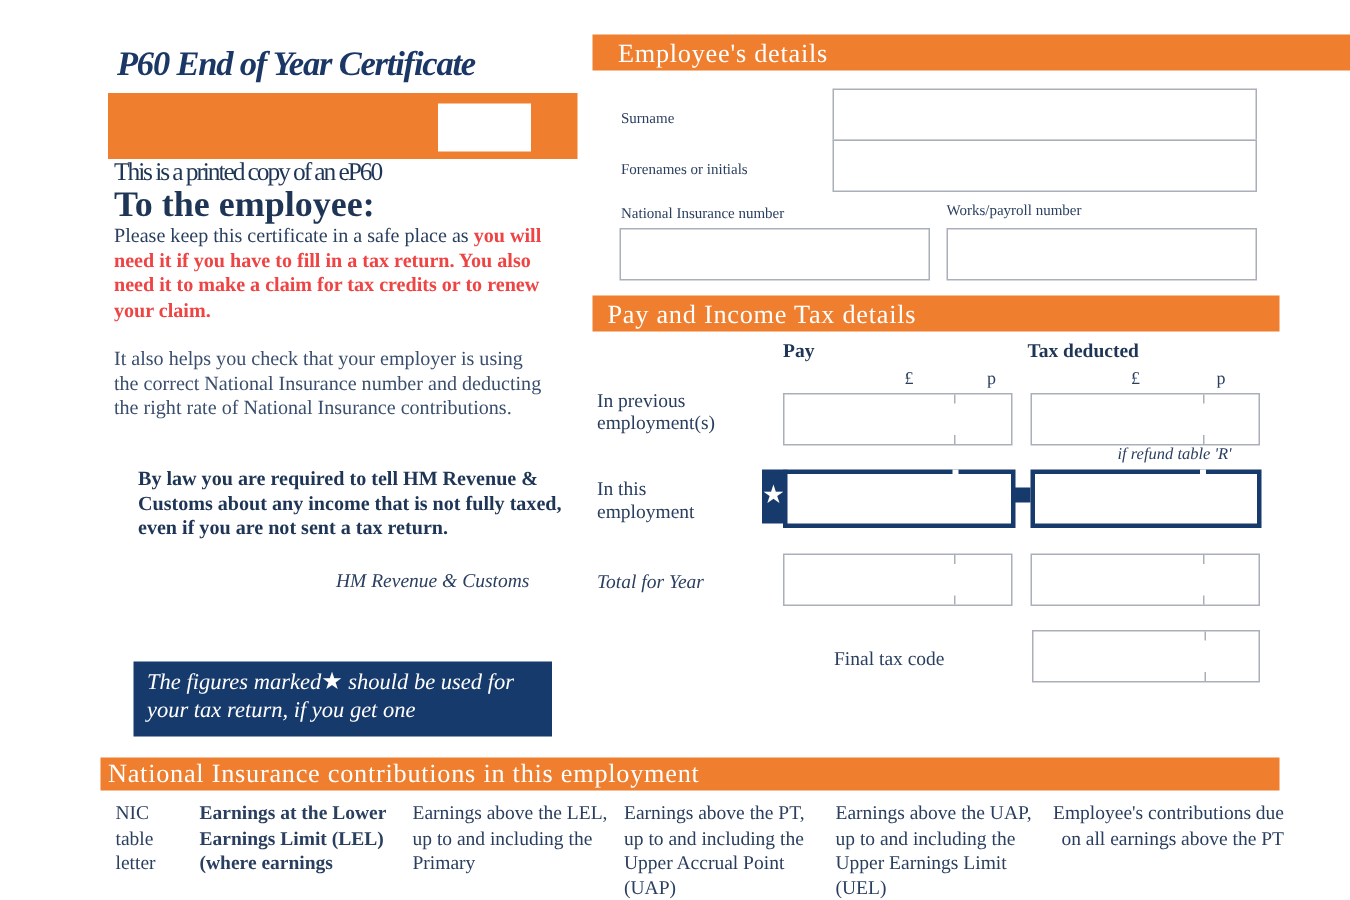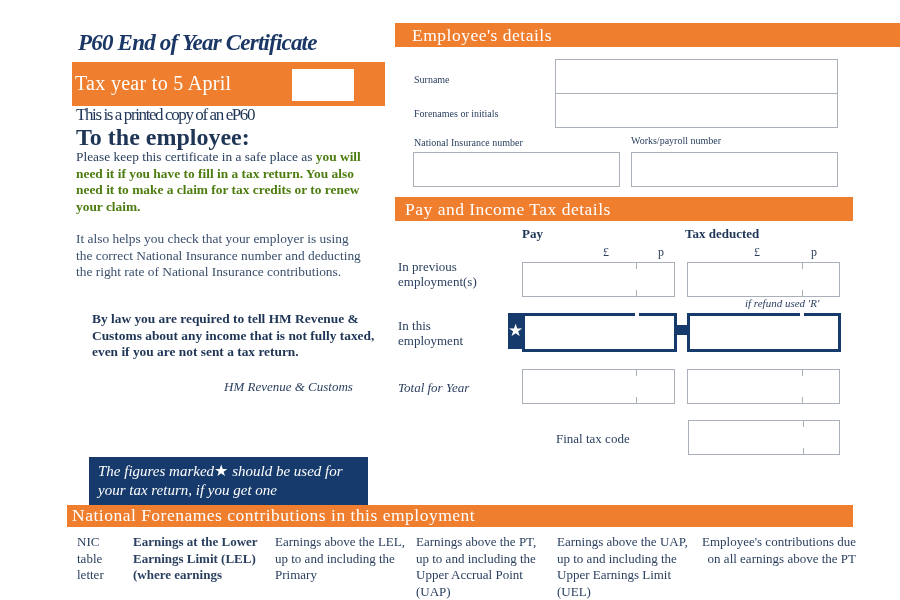--- a/index.html
+++ b/index.html
@@ -28,32 +28,32 @@
     font-family: "Liberation Serif", serif; white-space: nowrap;
   }
   .to-employee {
     left: 76px; top: 124px; font-size: 24px; font-weight: bold; color: #1e3556;
     font-family: "Liberation Serif", serif; white-space: nowrap;
   }
   .para {
     left: 76px; width: 292px; font-size: 13.4px; line-height: 16.6px; color: #2a3f5f;
     font-family: "Liberation Serif", serif;
   }
-  .para b { color: #4d7c0f; }
+  .para b { color: #ef4444; }
   .p1 { top: 149px; }
   .p2 { top: 231px; color: #3a4f6e; }
   .p3 { top: 311px; font-weight: bold; color: #1e3556; margin-left: 16px; }
   .hmrc-sign {
     left: 224px; top: 379px; font-size: 13px; font-style: italic; color: #2a3f5f;
     font-family: "Liberation Serif", serif; white-space: nowrap;
   }
   .note-box {
     left: 89px; top: 441px; width: 279px; height: 50px; background: #163a6b;
     color: #fff; font-style: italic; font-size: 15px; line-height: 19px;
-    padding: 4px 0 0 9px; font-family: "Liberation Serif", serif; margin-top: 16px;
+    padding: 4px 0 0 9px; font-family: "Liberation Serif", serif;
   }
   .note-box .star { font-style: normal; font-size: 16px; }
 
   .orange-bar {
     background: #f07e2f; color: #fff; font-size: 17.5px;
     font-family: "Liberation Serif", serif; padding-left: 10px; line-height: 24px; white-space: nowrap;
     letter-spacing: 0.5px;
   }
   .emp-bar { left: 395px; top: 23px; width: 550px; height: 24px; padding-left: 17px; }
   .pay-bar { left: 395px; top: 197px; width: 458px; height: 24px; }
@@ -113,21 +113,20 @@
   .c3 { left: 416px; width: 135px; }
   .c4 { left: 557px; width: 135px; }
   .c5 { left: 696px; width: 160px; text-align: right; }
 </style>
 </head>
 <body>
 
 <div class="abs title">P60 End of Year Certificate</div>
 
 <div class="abs taxyear-bar">
-  <span class="taxyear-label">Tax year  to 5 April</span>
   <input class="taxyear-box" type="text" value="" style="">
 </div>
 
 <div class="abs printed-copy">This is a printed copy of an eP60</div>
 <div class="abs to-employee">To the employee:</div>
 
 <div class="abs para p1"><span>Please keep this certificate in a safe place as </span><b>you will  need it if  you  have to fill  in  a tax return. You  also need it to  make a claim for tax credits  or  to renew your claim.</b></div>
 <div class="abs para p2">It also helps  you  check  that  your employer is using the correct National Insurance number and deducting the right rate of National Insurance  contributions.</div>
 <div class="abs para p3">By law  you  are  required to  tell HM Revenue &amp; Customs about  any  income that  is  not fully taxed, even if  you  are  not sent a tax return.</div>
 <div class="abs hmrc-sign">HM Revenue  &amp; Customs</div>
@@ -159,21 +158,21 @@
 
 <div class="abs row-lbl lbl-prev" style="width:110px;">In previous employment(s)</div>
 <div class="money m-prev-pay">
   <div class="tick-top" style="left:113px;"></div>
   <div class="tick-bot" style="left:113px;"></div>
 </div>
 <div class="money m-prev-tax">
   <div class="tick-top" style="left:114px;"></div>
   <div class="tick-bot" style="left:114px;"></div>
 </div>
-<div class="abs refund">if refund used 'R'</div>
+<div class="abs refund">if refund table 'R'</div>
 
 <div class="abs row-lbl lbl-this" style="width:90px;">In this employment</div>
 <div class="abs this-star">
     <span>★</span>
   </div>
 <div class="abs this-pay">
   <div class="this-gap" style="left:110px;"></div>
 </div>
 <div class="abs this-link"></div>
 <div class="abs this-tax">
@@ -189,19 +188,19 @@
   <div class="tick-top" style="left:114px;"></div>
   <div class="tick-bot" style="left:114px;"></div>
 </div>
 
 <div class="abs row-lbl lbl-code">Final tax code</div>
 <div class="money m-code">
   <div class="tick-top" style="left:114px;"></div>
   <div class="tick-bot" style="left:114px;"></div>
 </div>
 
-<div class="abs orange-bar ni-bar">National  Forenames  contributions  in  this  employment</div>
+<div class="abs orange-bar ni-bar">National  Insurance  contributions  in  this  employment</div>
 <div class="abs ni-col c0">NIC table letter</div>
 <div class="abs ni-col c1">Earnings at the Lower Earnings Limit (LEL) (where earnings</div>
 <div class="abs ni-col c2">Earnings above the LEL, up to and including the Primary</div>
 <div class="abs ni-col c3">Earnings above the PT, up to and including the Upper Accrual Point (UAP)</div>
 <div class="abs ni-col c4">Earnings above the UAP, up to and including the Upper Earnings Limit (UEL)</div>
 <div class="abs ni-col c5">Employee's contributions due on all earnings above the PT</div>
 
 </body></html>

